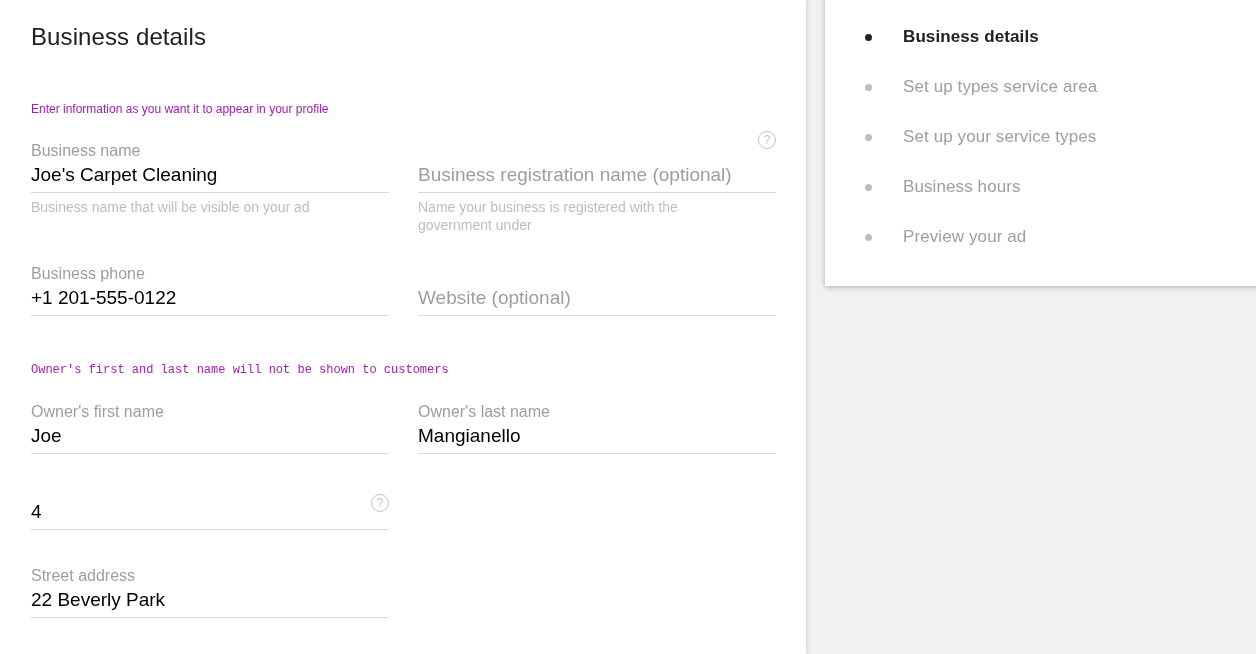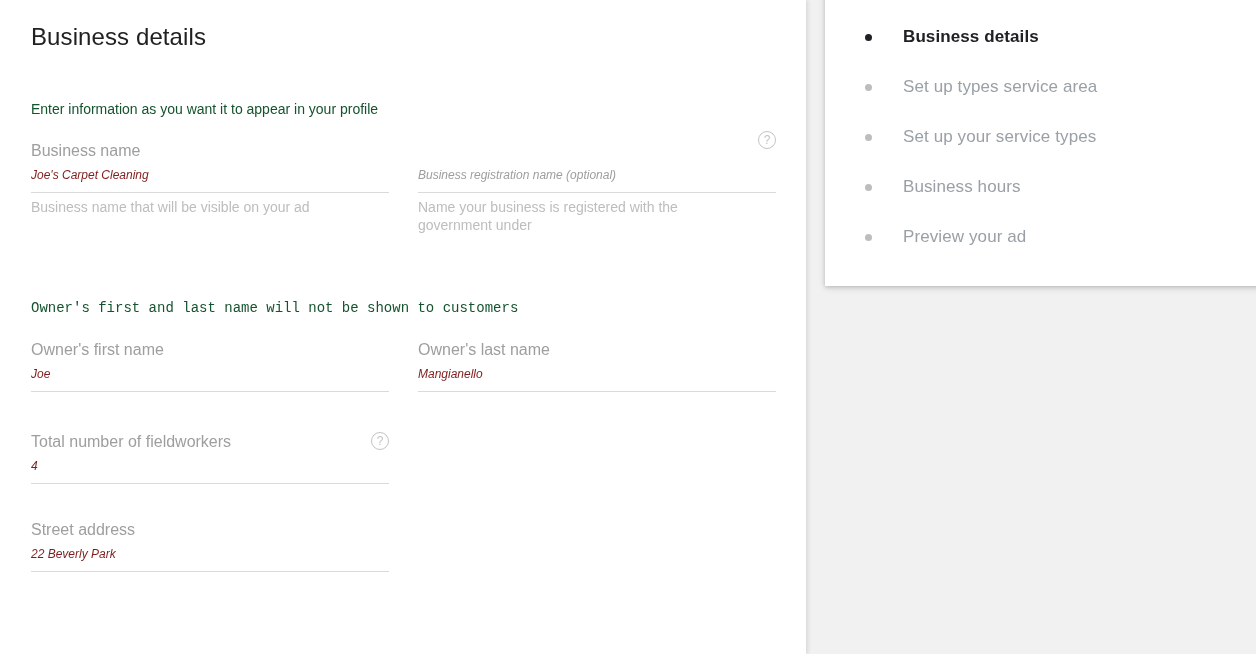--- a/index.html
+++ b/index.html
@@ -35,23 +35,23 @@
     font-size: 24px;
     line-height: 30px;
     font-weight: 500;
     color: #212121;
     letter-spacing: 0.1px;
     margin: 0;
     padding-top: 22px;
   }
 
   .section-caption {
-    font-size: 14px;
+    font-size: 12px;
     line-height: 20px;
-    color: #14532d;
+    color: #a21caf;
     margin: 0;
     padding-top: 47px;
   }
   .section-caption.second {
     padding-top: 0;
     font-family: Liberation Mono, monospace;
   }
 
   
   .field-row {
@@ -72,34 +72,33 @@
   .field-label {
     font-size: 16px;
     line-height: 16px;
     color: #9e9e9e;
     display: block;
     height: 16px;
     white-space: nowrap;
   }
 
   .field-input {
-    font-size: 12px;
+    font-size: 19px;
     line-height: 24px;
-    color: #7f1d1d;
+    color: #000000;
     border: none;
     border-bottom: 1px solid #dadada;
     background: transparent;
     outline: none;
     width: 100%;
     padding: 4px 0 5px 0;
     display: block;
     font-family: "Liberation Sans", sans-serif;
     box-sizing: border-box;
     border-radius: 0;
-    font-style: italic;
   }
   .field-input::placeholder {
     color: #9e9e9e;
     opacity: 1;
   }
   .field-input.placeholder-large::placeholder {
     color: #9e9e9e;
   }
 
   
@@ -213,20 +212,33 @@
         <span class="help-icon top-right-outer">?</span>
         <div class="field no-label">
           <input class="field-input placeholder-large" type="text" placeholder="Business registration name (optional)" style="">
           <span class="field-hint">Name your business is registered with the government under</span>
         </div>
       </div>
     </div>
 
     <div class="gap-20"></div>
 
+    <div class="field-row">
+      <div class="field-col">
+        <div class="field">
+          <span class="field-label">Business phone</span>
+          <input class="field-input" type="text" value="+1 201-555-0122" style="">
+        </div>
+      </div>
+      <div class="field-col">
+        <div class="field no-label">
+          <input class="field-input placeholder-large" type="text" placeholder="Website (optional)" style="">
+        </div>
+      </div>
+    </div>
 
     <div class="gap-44"></div>
 
     <p class="section-caption second">Owner's first and last name will not be shown to customers</p>
 
     <div class="gap-12"></div>
 
     <div class="field-row">
       <div class="field-col">
         <div class="field">
@@ -241,21 +253,20 @@
         </div>
       </div>
     </div>
 
     <div class="gap-30"></div>
 
     <div class="field-row">
       <div class="field-col">
         <span class="help-icon">?</span>
         <div class="field">
-          <span class="field-label">Total number of fieldworkers</span>
           <input class="field-input" type="text" value="4" style="">
         </div>
       </div>
     </div>
 
     <div class="gap-26"></div>
 
     <div class="field-row">
       <div class="field-col">
         <div class="field">

